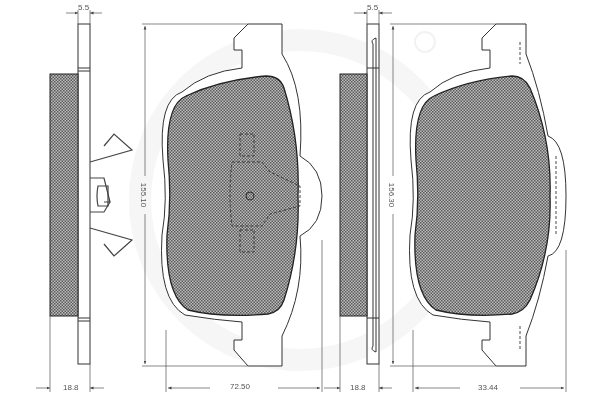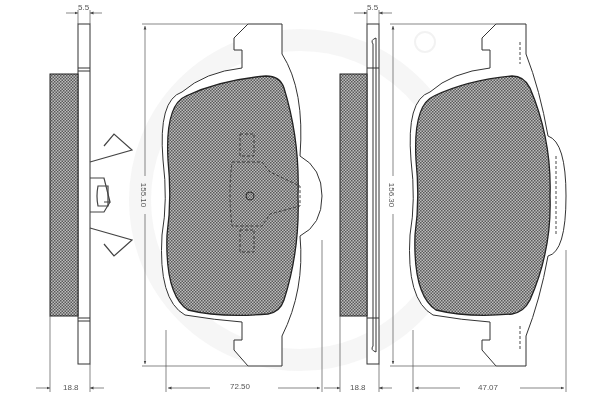--- a/index.html
+++ b/index.html
@@ -123,13 +123,13 @@
 </svg>
 
 <div class="dim-label" style="left:78px; top:3px;">5.5</div>
 <div class="dim-label" style="left:63px; top:383px;">18.8</div>
 <div class="dim-label dim-vert" style="left:131px; top:190px;">155.10</div>
 <div class="dim-label" style="left:230px; top:382px;">72.50</div>
 
 <div class="dim-label" style="left:367px; top:3px;">5.5</div>
 <div class="dim-label" style="left:350px; top:383px;">18.8</div>
 <div class="dim-label dim-vert" style="left:379px; top:190px;">156.30</div>
-<div class="dim-label" style="left:478px; top:383px;">47.07</div>
+<div class="dim-label" style="left:478px; top:383px;">33.44</div>
 
 </body></html>

